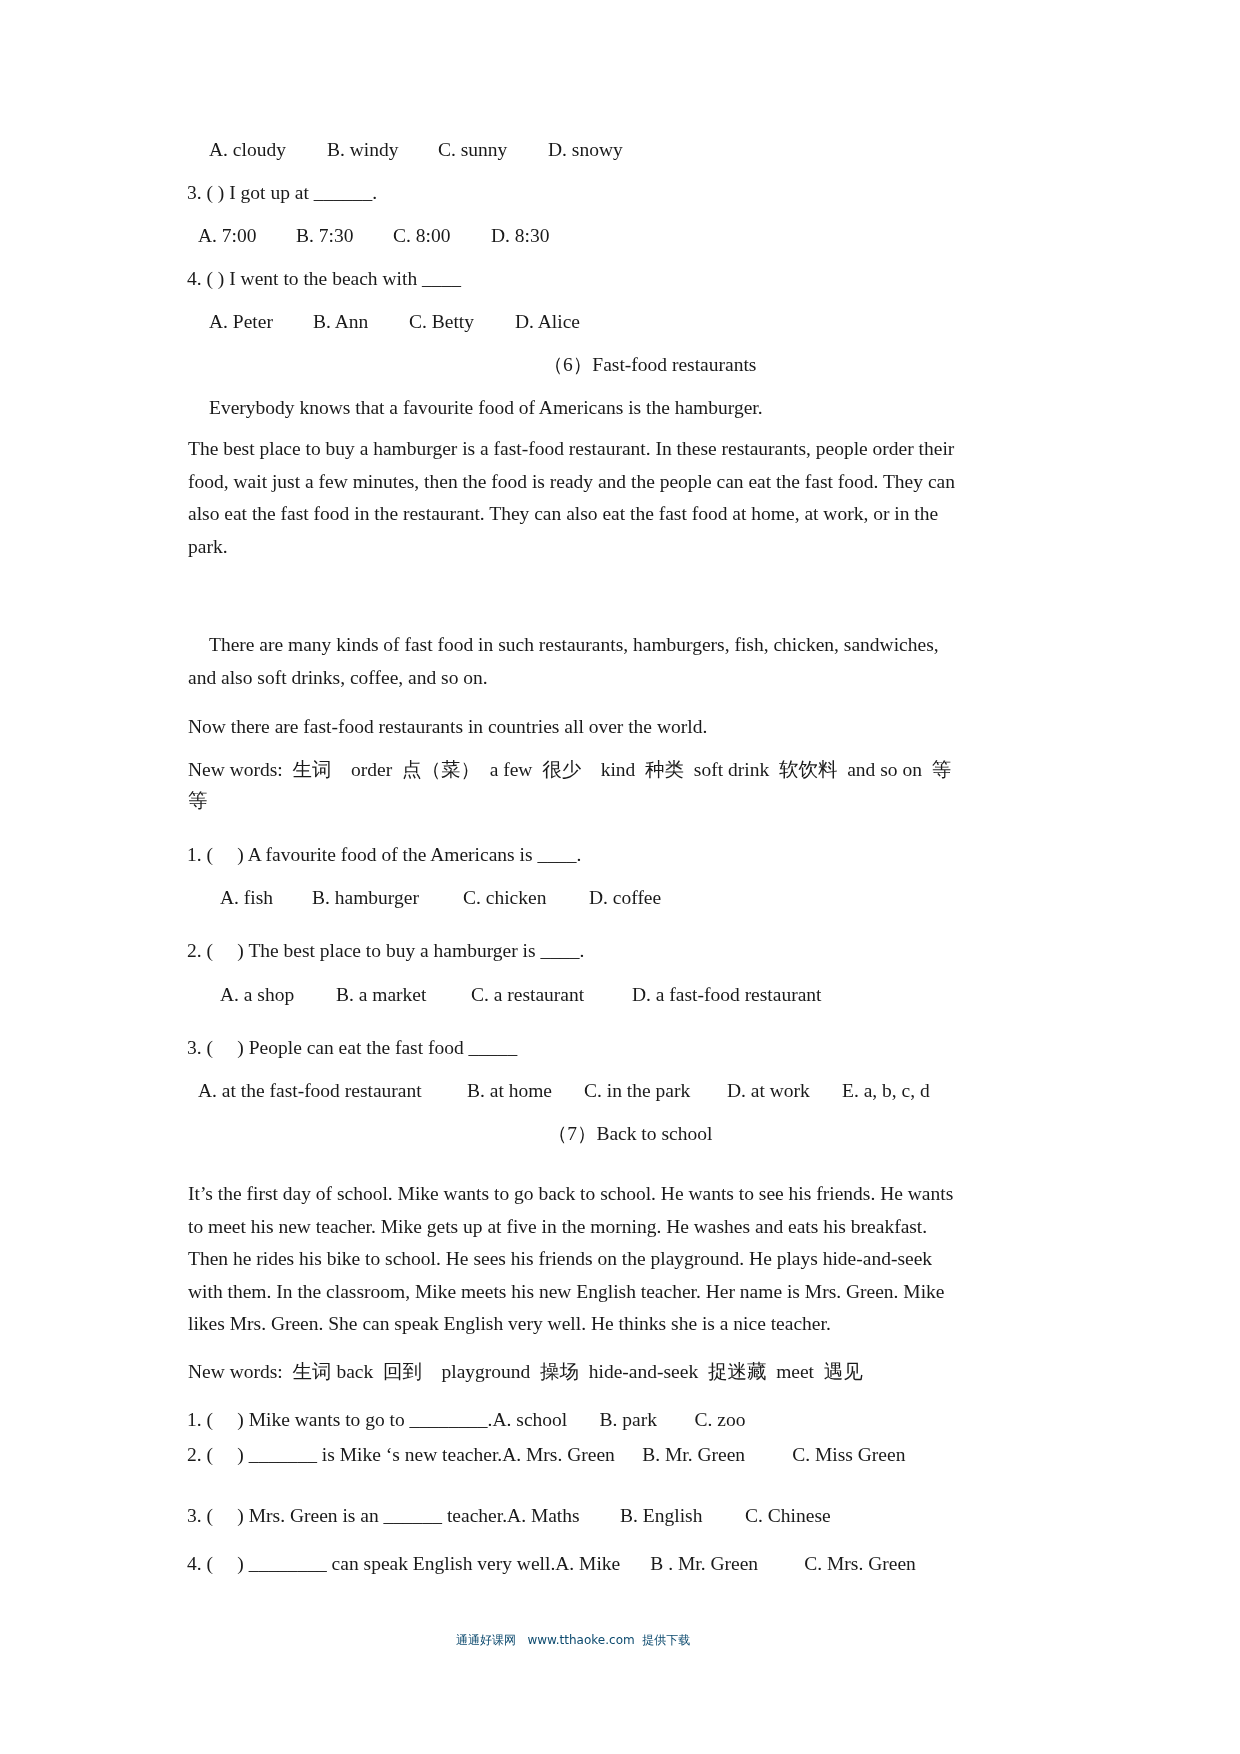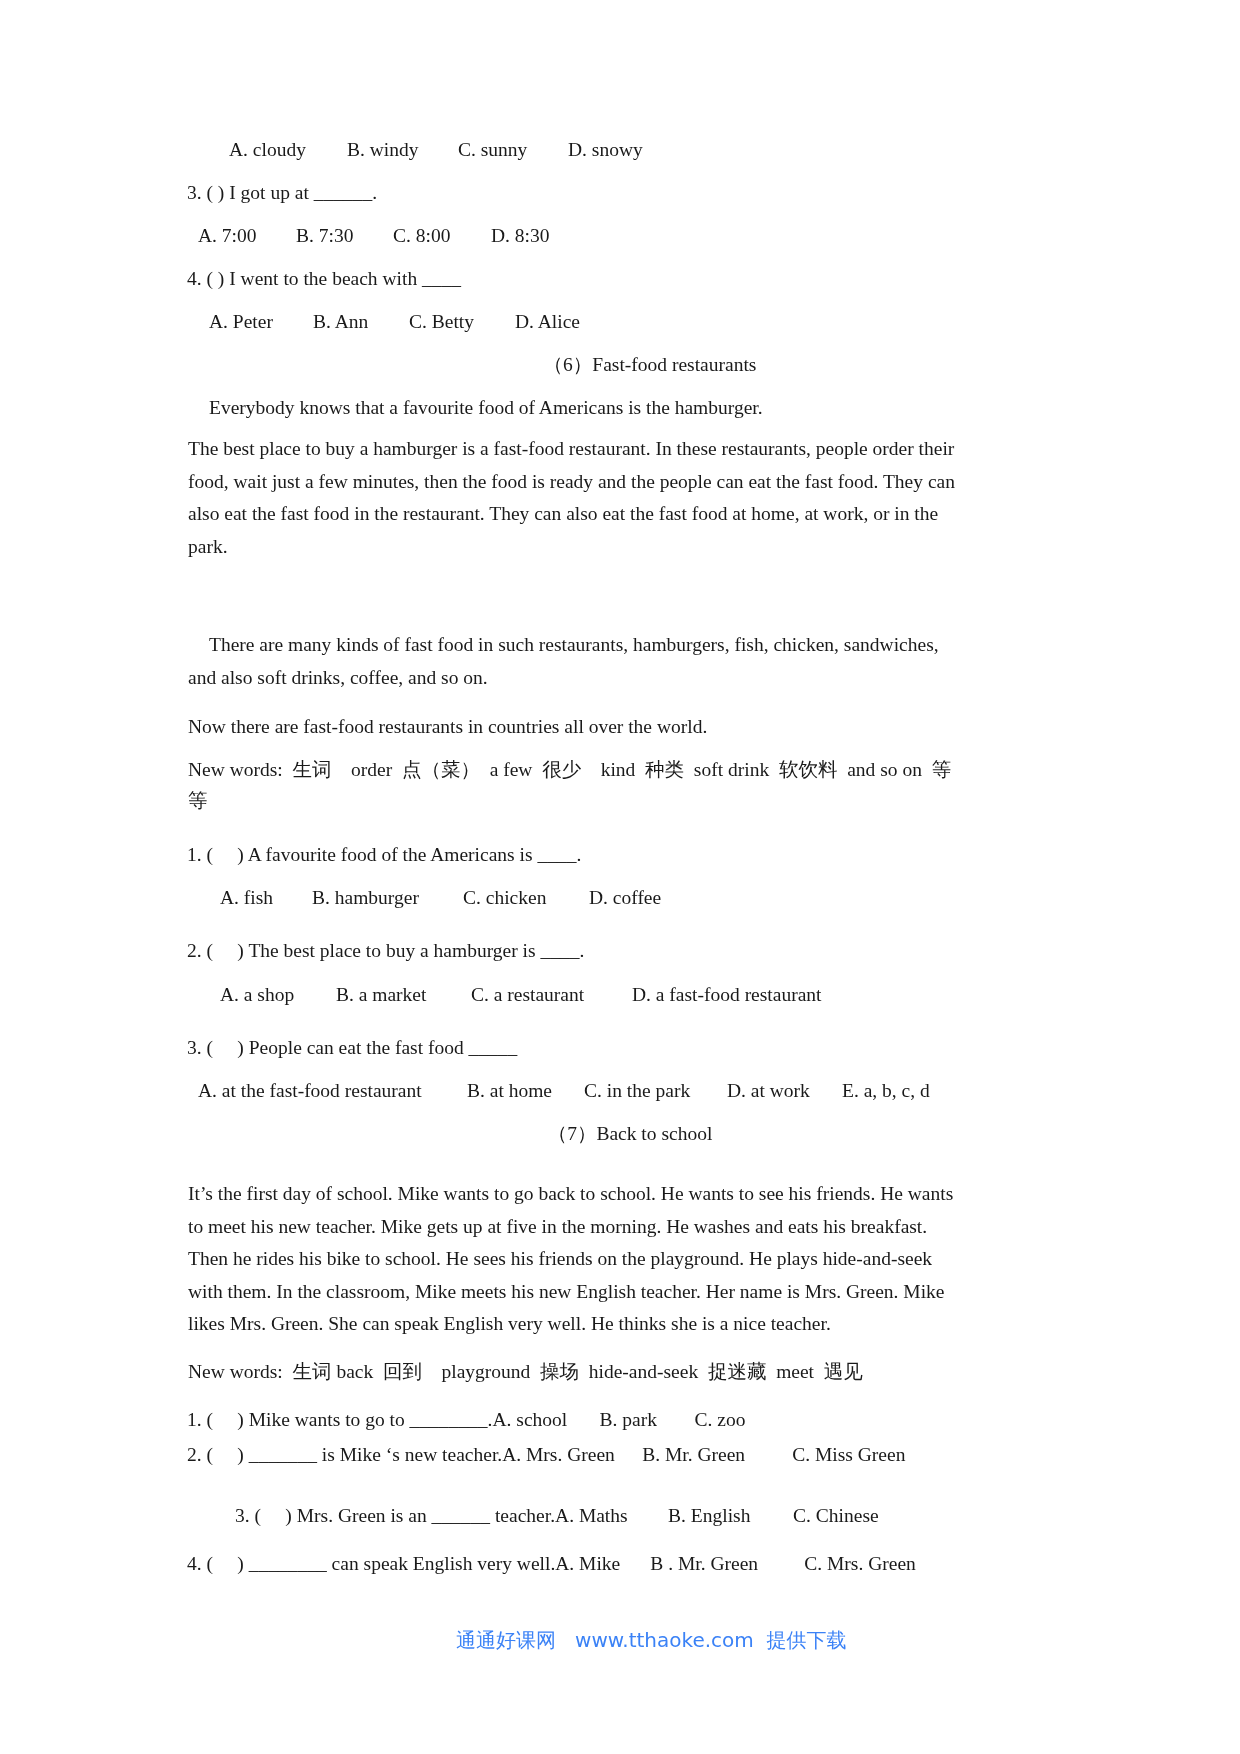--- a/index.html
+++ b/index.html
@@ -6,26 +6,26 @@
   body {
     width: 1240px; height: 1754px; position: relative; overflow: hidden;
     font-family: "Liberation Serif", "DejaVu Serif", serif;
     color: #1a1a1a; font-size: 19.5px;
   }
   .ln { position: absolute; white-space: nowrap; line-height: 24px; }
   .opt { display: inline-block; }
   .center { left: 0; width: 1240px; text-align: center; }
   .para { position: absolute; left: 188px; width: 870px; line-height: 32.5px; }
   .para p { margin: 0; text-align: left; }
-  .footer { font-family: "DejaVu Sans", sans-serif; font-size: 20px; color: #3b82f6; }
+  .footer { font-family: "DejaVu Sans", sans-serif; font-size: 12px; color: #0c4a6e; }
 </style>
 </head>
 <body>
 
-<div class="ln" style="left:209px; top:138px;margin-left:20px;">
+<div class="ln" style="left:209px; top:138px;">
   <span class="opt" style="width:118px">A. cloudy</span><span class="opt" style="width:111px">B. windy</span><span class="opt" style="width:110px">C. sunny</span><span class="opt">D. snowy</span>
 </div>
 <div class="ln" style="left:187px; top:181px;">3. (    ) I got up at ______.</div>
 <div class="ln" style="left:198px; top:224px;text-decoration:underline;">
   <span class="opt" style="width:98px">A. 7:00</span><span class="opt" style="width:97px">B. 7:30</span><span class="opt" style="width:98px">C. 8:00</span><span class="opt">D. 8:30</span>
 </div>
 <div class="ln" style="left:187px; top:267px;">4. (    ) I went to the beach with ____</div>
 <div class="ln" style="left:209px; top:310px;">
   <span class="opt" style="width:104px">A. Peter</span><span class="opt" style="width:96px">B. Ann</span><span class="opt" style="width:106px">C. Betty</span><span class="opt">D. Alice</span>
 </div>
@@ -74,17 +74,17 @@
   <p>with them. In the classroom, Mike meets his new English teacher. Her name is Mrs. Green. Mike</p>
   <p>likes Mrs. Green. She can speak English very well. He thinks she is a nice teacher.</p>
 </div>
 
 <div class="ln" style="left:188px; top:1360px; white-space:pre;">New words:  生词 back  回到    playground  操场  hide-and-seek  捉迷藏  meet  遇见</div>
 
 <div class="ln" style="left:187px; top:1408px; white-space:pre;"><span>1. (     ) Mike wants to go to ________.</span><span class="opt" style="width:107px">A. school</span><span class="opt" style="width:95px">B. park</span><span class="opt">C. zoo</span></div>
 
 <div class="ln" style="left:187px; top:1443px; white-space:pre;"><span>2. (     ) _______ is Mike ‘s new teacher.</span><span class="opt" style="width:140px">A. Mrs. Green</span><span class="opt" style="width:150px">B. Mr. Green</span><span class="opt">C. Miss Green</span></div>
 
-<div class="ln" style="left:187px; top:1504px; white-space:pre;margin-left:48px;"><span>3. (     ) Mrs. Green is an ______ teacher.</span><span class="opt" style="width:113px">A. Maths</span><span class="opt" style="width:125px">B. English</span><span class="opt">C. Chinese</span></div>
+<div class="ln" style="left:187px; top:1504px; white-space:pre;"><span>3. (     ) Mrs. Green is an ______ teacher.</span><span class="opt" style="width:113px">A. Maths</span><span class="opt" style="width:125px">B. English</span><span class="opt">C. Chinese</span></div>
 
 <div class="ln" style="left:187px; top:1552px; white-space:pre;"><span>4. (     ) ________ can speak English very well.</span><span class="opt" style="width:95px">A. Mike</span><span class="opt" style="width:154px">B . Mr. Green</span><span class="opt">C. Mrs. Green</span></div>
 
 <div class="ln footer" style="left:456px; top:1628px; white-space:pre;">通通好课网   www.tthaoke.com  提供下载</div>
 
 </body></html>

